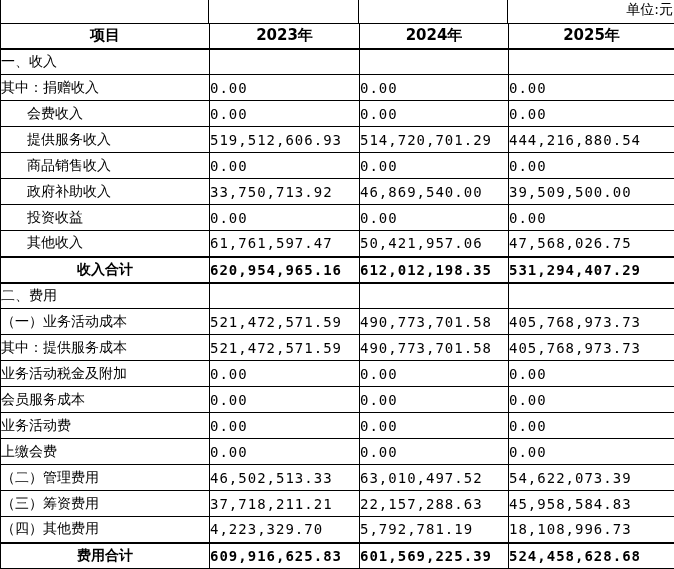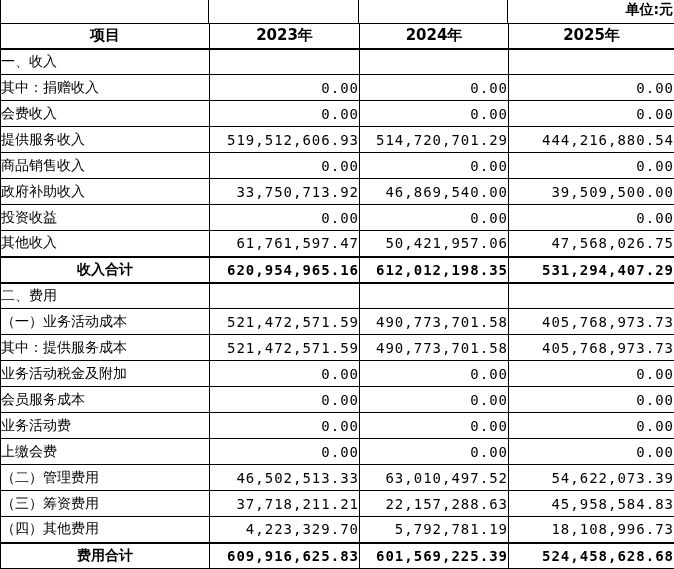--- a/index.html
+++ b/index.html
@@ -8,21 +8,20 @@
     width: 674px; height: 569px; overflow: hidden;
     font-family: "DejaVu Sans", "Liberation Sans", sans-serif;
     color: #000000;
   }
   
   .unit-row {
     display: flex; width: 674px; height: 23px;
   }
   .unit-row .cell {
     height: 23px;
-    font-weight: bold;
   }
   .unit-row .c0 { width: 209px; border-left: 1px solid #000; border-right: 1px solid #000; }
   .unit-row .c1 { width: 150px; border-right: 1px solid #000; }
   .unit-row .c2 { width: 149px; border-right: 1px solid #000; }
   .unit-row .c3 {
     width: 166px; display: flex; align-items: center; justify-content: flex-end;
     font-size: 14px; padding-right: 1px; padding-bottom: 4px;
   }
 
   table.fin {
@@ -44,25 +43,25 @@
   }
   table.fin thead th {
     height: 25px;
     font-size: 15px;
     font-weight: bold;
     text-align: center;
     border-bottom-width: 2px;
     margin-left: 32px;
   }
   td.label { font-size: 14px; text-align: left; padding-left: 3px; margin-left: 36px; }
-  td.label.indent-1 { }
+  td.label.indent-1 { padding-left: 26px; }
   td.label.indent-2 { }
   td.num {
     font-family: "DejaVu Sans Mono", "Liberation Mono", monospace;
-    font-size: 14px; text-align: right; padding-right: 5px;
+    font-size: 14px; text-align: left; padding-right: 5px;
     letter-spacing: 1px;
   }
   tr.row-total td { font-weight: bold; border-top-width: 2px; border-bottom-width: 2px; }
   tr.row-total td.label { text-align: center; padding-left: 0; font-size: 14px; }
   tr.row-total td.num { font-size: 14px; }
 </style>
 </head>
 <body>
 
 <div class="unit-row">

